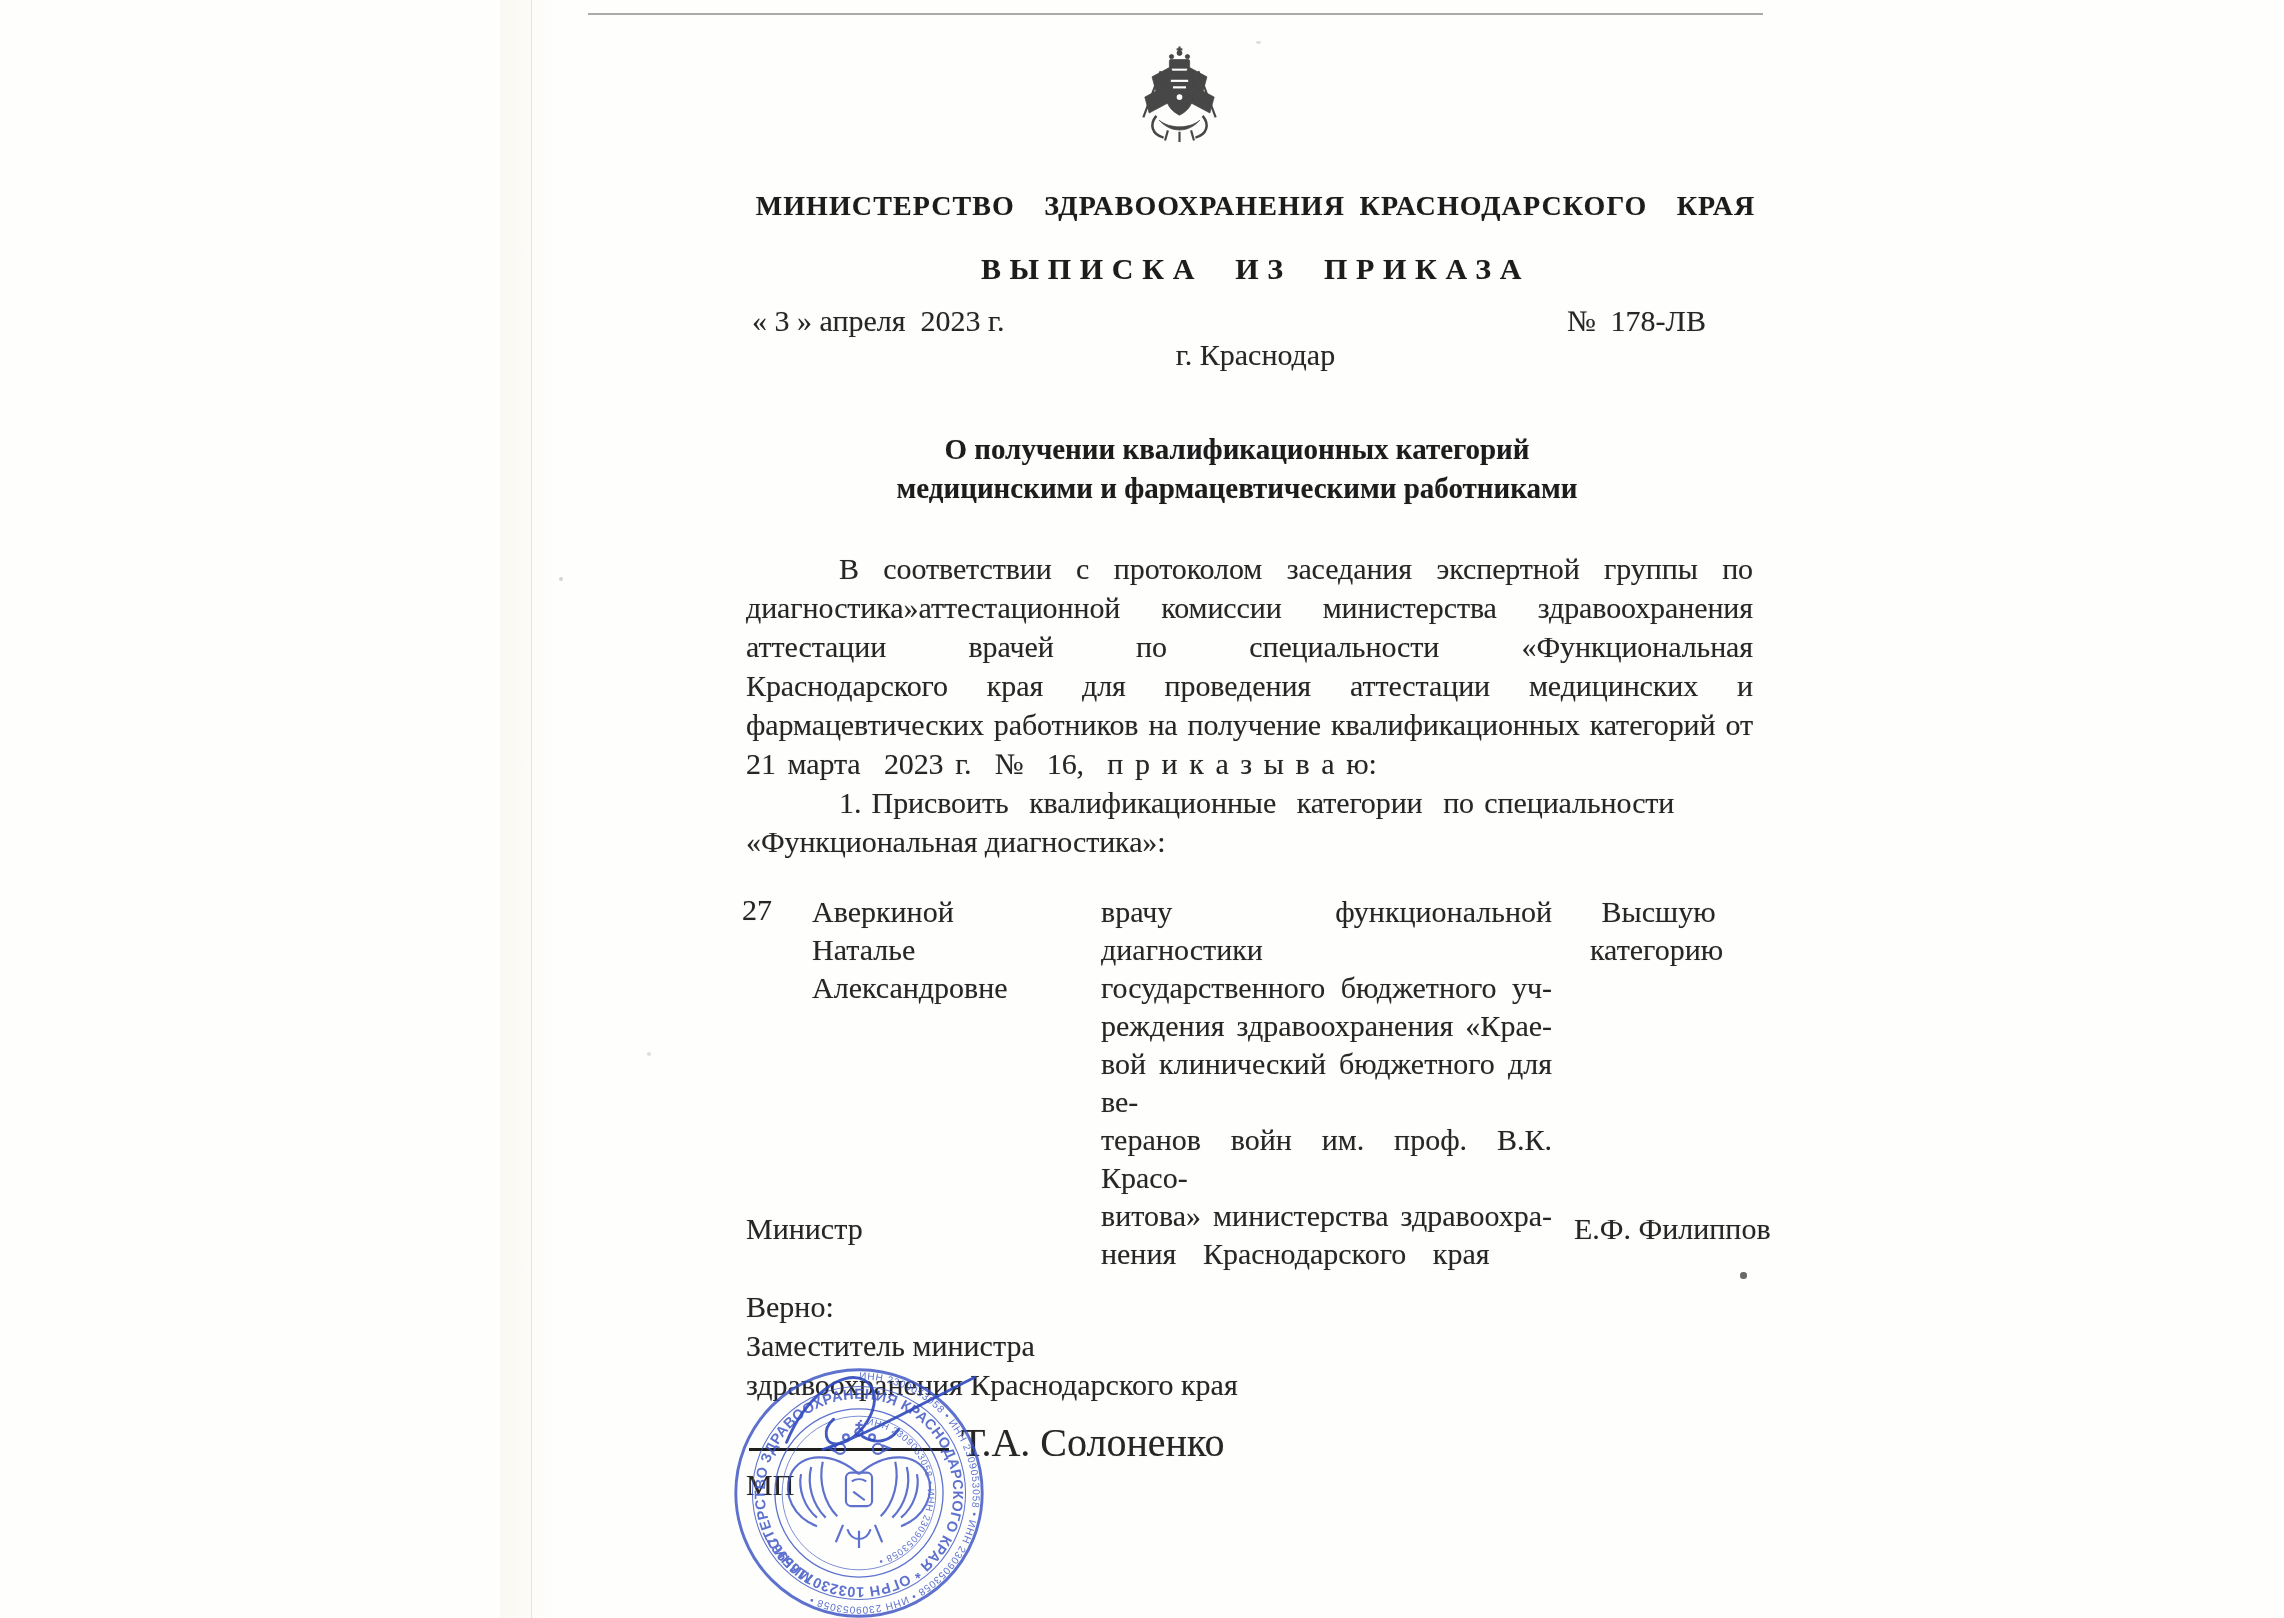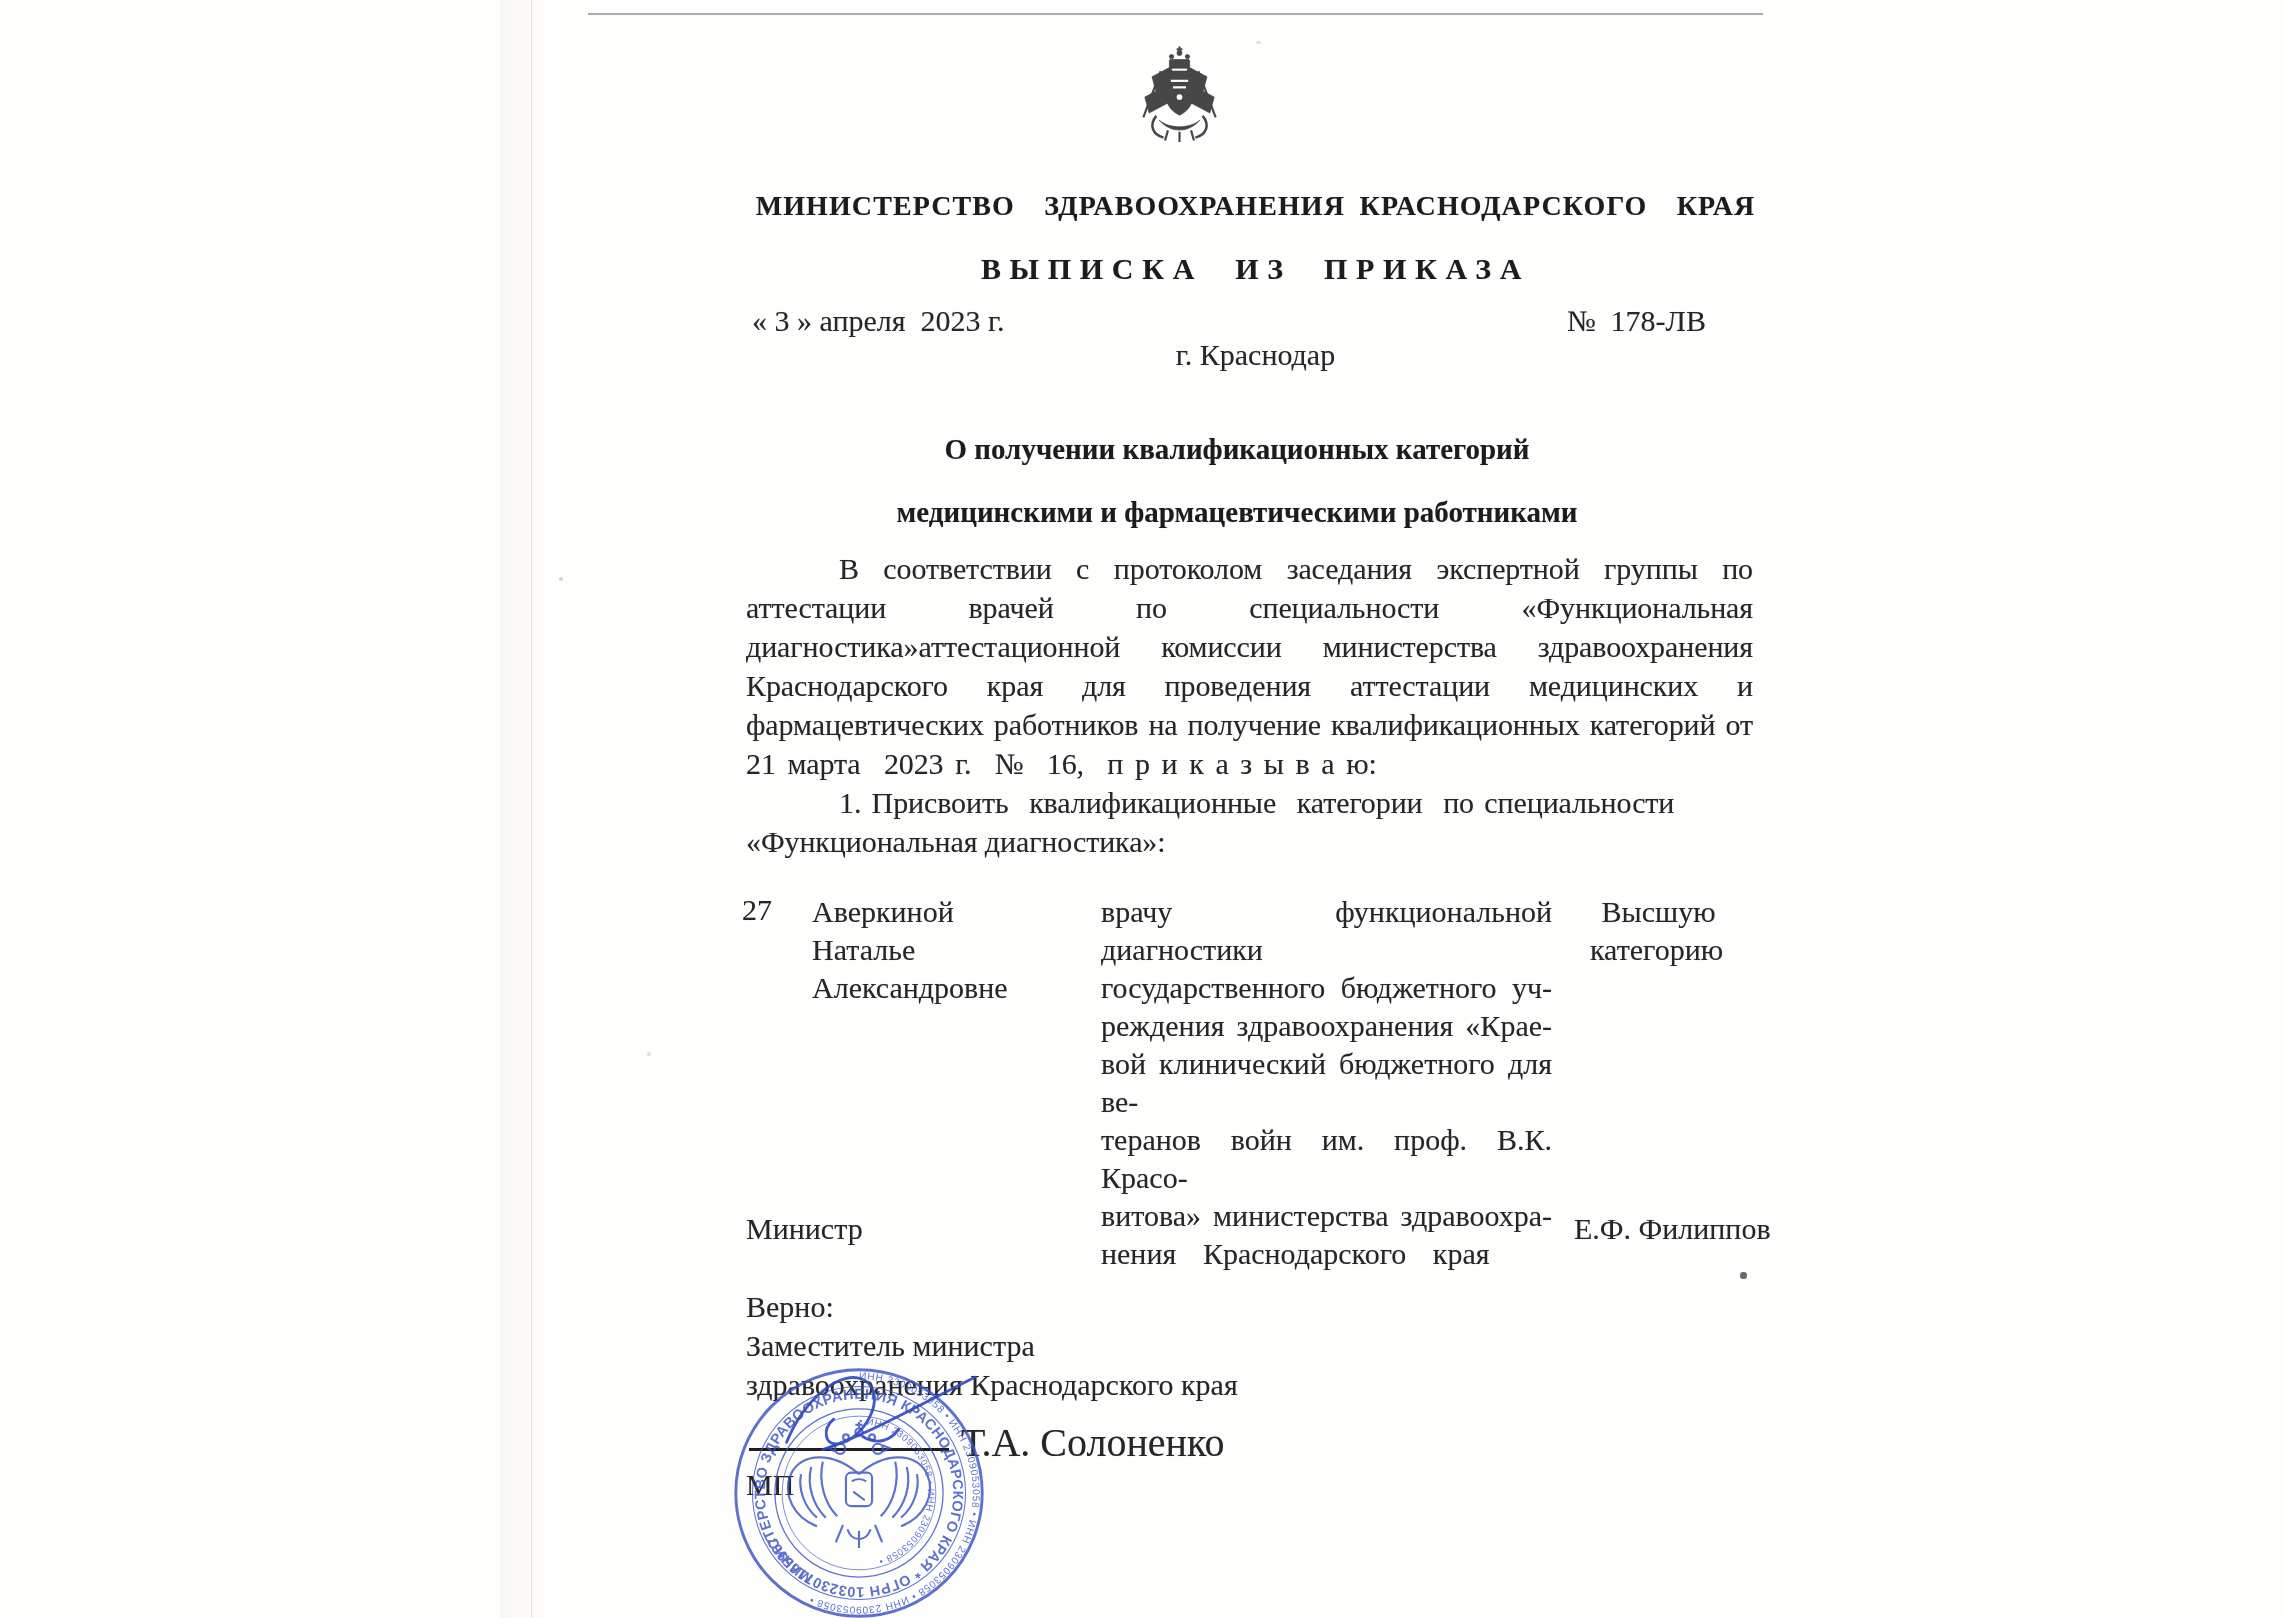--- a/index.html
+++ b/index.html
@@ -70,27 +70,27 @@
   </div>
 
   <div class="abs t b ctr" style="left:741px;top:190px;width:1029px;font-size:28px;letter-spacing:1.1px;word-spacing:6.5px;">МИНИСТЕРСТВО  ЗДРАВООХРАНЕНИЯ КРАСНОДАРСКОГО  КРАЯ</div>
   <div class="abs t b ctr" style="left:741px;top:252px;width:1029px;font-size:30px;letter-spacing:8.7px;word-spacing:16px;">ВЫПИСКА ИЗ ПРИКАЗА</div>
   <div class="abs t" style="left:752px;top:304px;">« 3 » апреля  2023 г.</div>
   <div class="abs t" style="left:1567px;top:304px;">№  178-ЛВ</div>
   <div class="abs t ctr" style="left:741px;top:338px;width:1029px;">г. Краснодар</div>
 
   <div class="abs line-block" style="left:719px;top:430px;width:1036px;">
     <div class="t b ctr" style="font-size:29px;">О получении квалификационных категорий</div>
-    <div class="t b ctr" style="font-size:29px;margin-top:24px;">медицинскими и фармацевтическими работниками</div>
+    <div class="t b ctr" style="font-size:29px;">медицинскими и фармацевтическими работниками</div>
   </div>
 
   <div class="abs line-block" style="left:746px;top:549px;width:1007px;letter-spacing:-0.1px;">
     <div class="t jl" style="text-indent:93px;">В соответствии с протоколом заседания экспертной группы по</div>
+    <div class="t jl">диагностика»аттестационной комиссии министерства здравоохранения</div>
     <div class="t jl">аттестации врачей по специальности «Функциональная</div>
-    <div class="t jl">диагностика»аттестационной комиссии министерства здравоохранения</div>
     <div class="t jl">Краснодарского края для проведения аттестации медицинских и</div>
     <div class="t jl">фармацевтических работников на получение квалификационных категорий от</div>
     <div class="t" style="word-spacing:4.3px;">21 марта  2023 г.  №  16,  п р и к а з ы в а ю:</div>
     <div class="t" style="text-indent:93px;word-spacing:2.9px;">1. Присвоить  квалификационные  категории  по специальности</div>
     <div class="t">«Функциональная диагностика»:</div>
   </div>
 
   <div class="abs t" style="left:742px;top:893px;text-align:right;">27</div>
 
   <div class="abs tbl" style="left:812px;top:893px;width:275px;">

